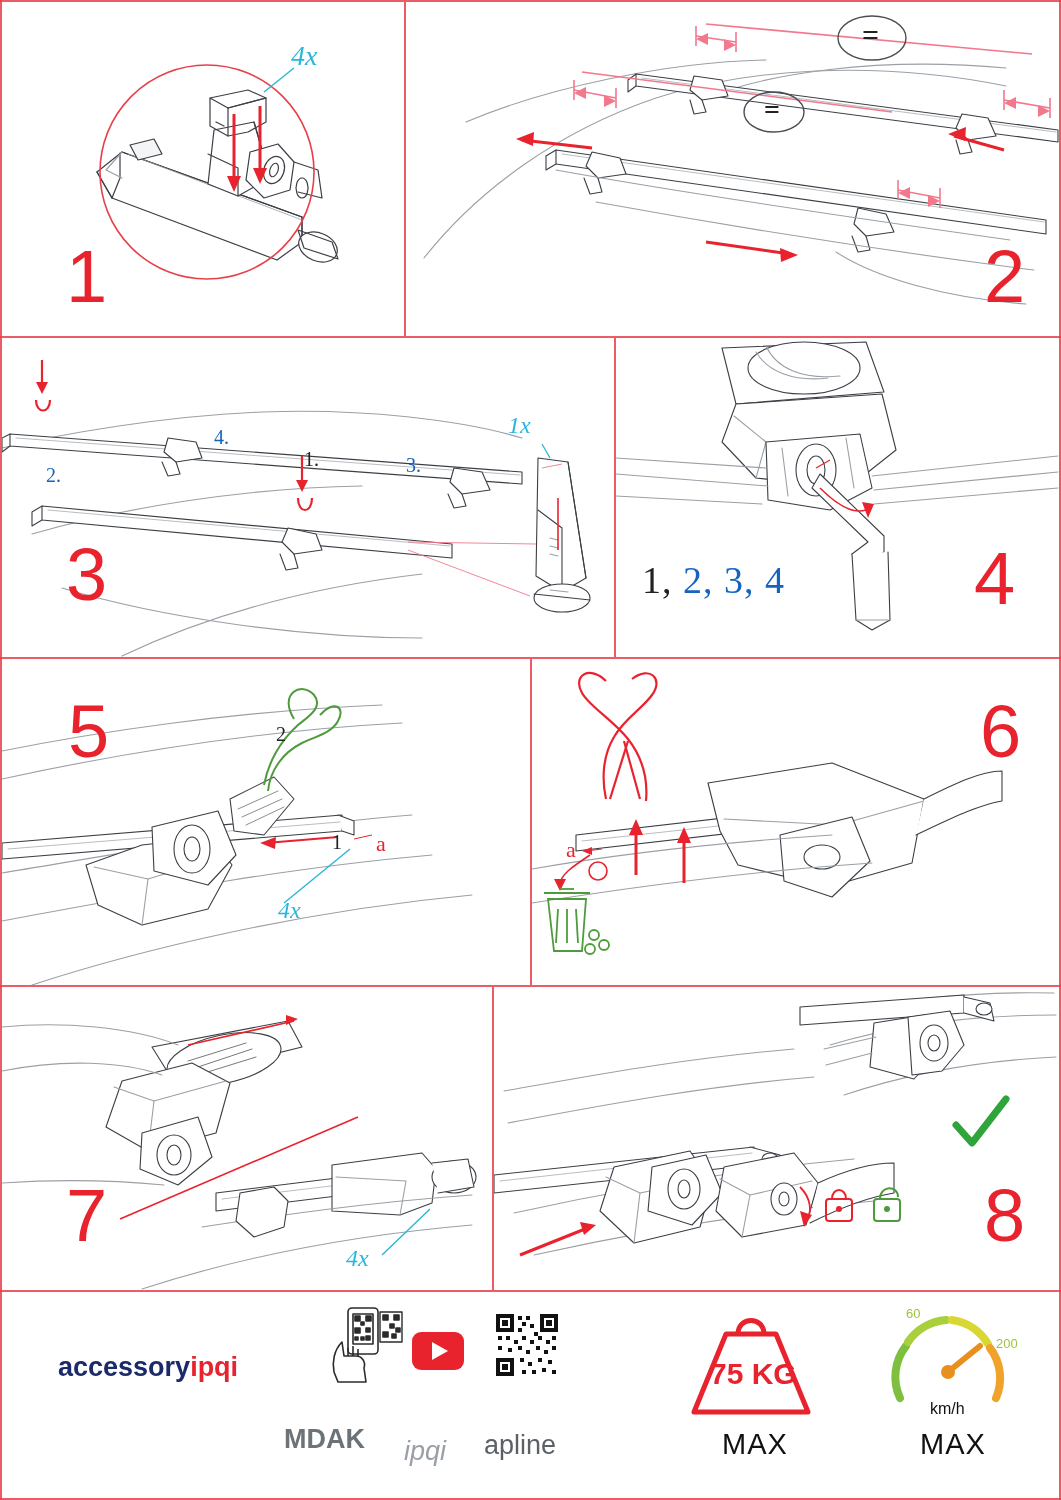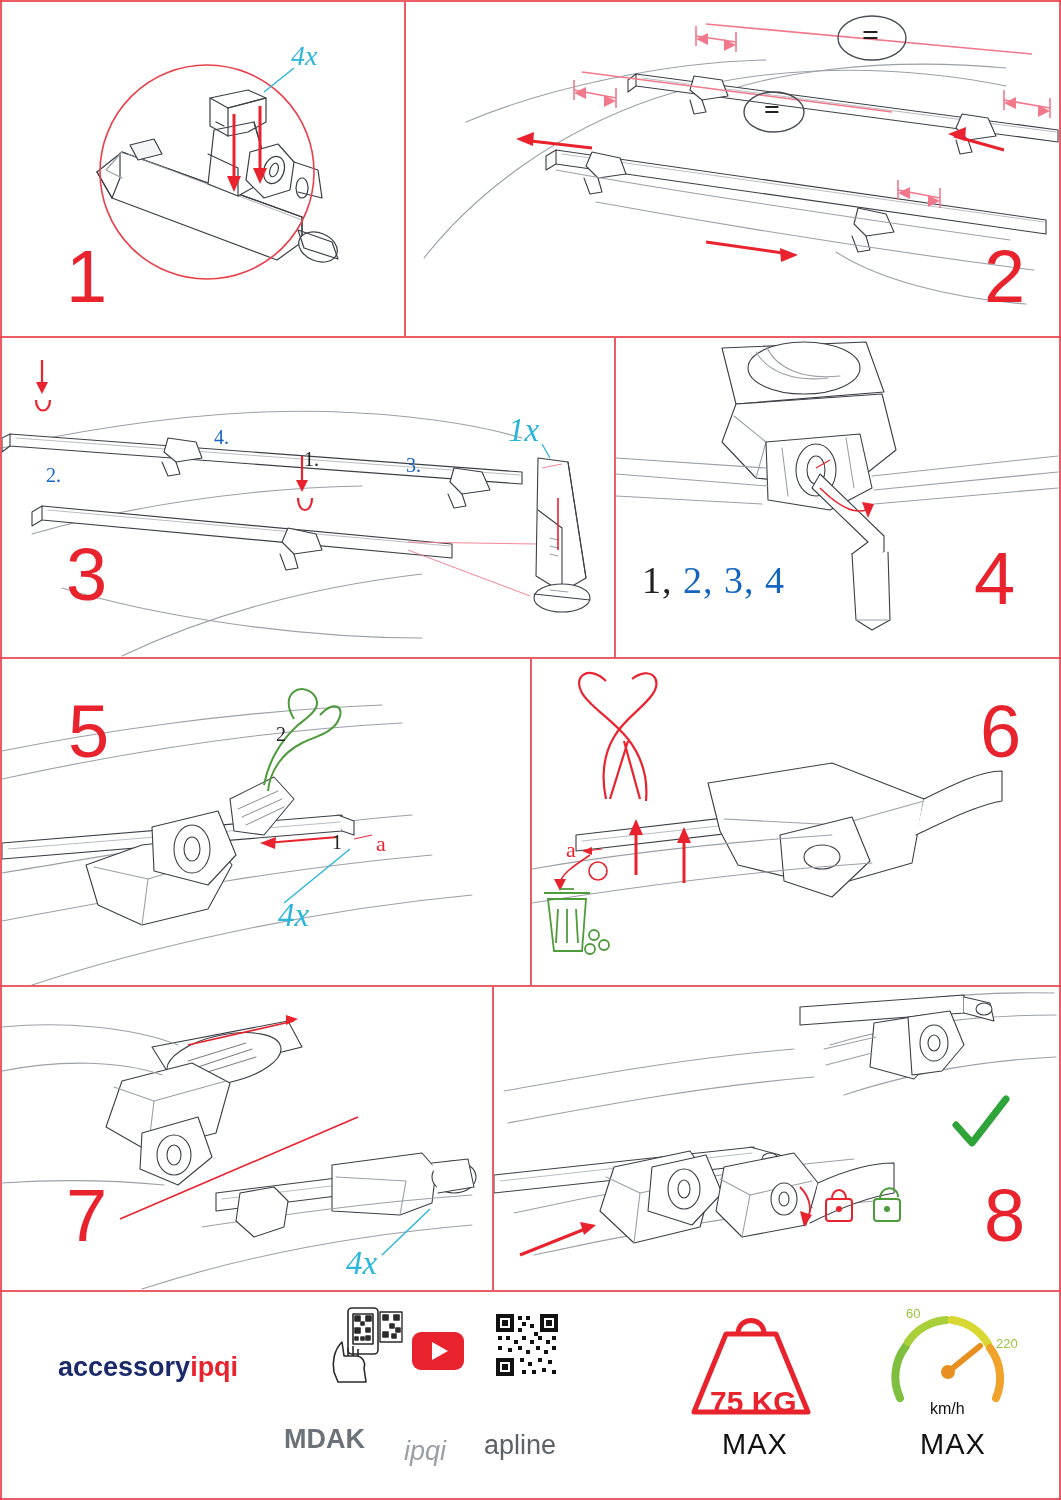--- a/index.html
+++ b/index.html
@@ -2,21 +2,21 @@
 <html><head>
 <meta charset="utf-8">
 <style>
   html,body{margin:0;padding:0;background:#fff;}
   body{width:1061px;height:1500px;font-family:"Liberation Sans",sans-serif;position:relative;overflow:hidden;}
   .sheet{position:absolute;inset:0;}
   .hline{position:absolute;left:0;width:1061px;height:2px;background:#e8404a;opacity:.85;}
   .vline{position:absolute;width:2px;background:#e8404a;opacity:.85;}
   .panel{position:absolute;overflow:hidden;}
   .step-num{position:absolute;font-family:"Liberation Sans",sans-serif;color:#e8232e;font-size:74px;font-weight:400;letter-spacing:-2px;line-height:1;}
-  .cyan-lbl{position:absolute;color:#29b6d8;font-size:33px;font-style:italic;font-family:"Liberation Serif",serif;}
+  .cyan-lbl{position:absolute;color:#29b6d8;font-size:24px;font-style:italic;font-family:"Liberation Serif",serif;}
   .red-lbl{position:absolute;color:#e8232e;font-size:22px;font-family:"Liberation Serif",serif;}
   .blue-lbl{position:absolute;color:#1565c0;font-size:20px;font-family:"Liberation Serif",serif;}
   .dark-lbl{position:absolute;color:#222;font-size:20px;font-family:"Liberation Serif",serif;}
   .seq{position:absolute;font-size:38px;font-family:"Liberation Serif",serif;color:#222;letter-spacing:1px;}
   .seq .b1{color:#1565c0;}
   .seq .b2{color:#1565c0;}
   .seq .b3{color:#1565c0;}
   svg{display:block;}
   .brand{position:absolute;}
   .brand-title{font-family:"Liberation Sans",sans-serif;font-size:49px;font-weight:bold;color:#1b2a6b;letter-spacing:1px;}
@@ -627,31 +627,31 @@
   <div class="partner" style="left:484px;top:1422px;margin-top:8px;">
     <span style="color:#5b6166;">apline</span>
   </div>
 
   <div style="position:absolute;left:686px;top:1308px;">
     <svg width="130" height="108" viewBox="0 0 130 108">
       <path d="M40 26 L90 26 L122 104 L8 104 Z" fill="none" stroke="#e8232e" stroke-width="5" stroke-linejoin="round"></path>
       <path d="M52 26 C52 8 78 8 78 26" fill="none" stroke="#e8232e" stroke-width="5"></path>
     </svg>
   </div>
-  <div class="weight-txt" style="left:710px;top:1357px;margin-top:28px;">75 KG</div>
+  <div class="weight-txt" style="left:710px;top:1357px;">75 KG</div>
   <div class="maxlabel" style="left:722px;top:1428px;">MAX</div>
 
   <div style="position:absolute;left:884px;top:1300px;">
     <svg width="130" height="118" viewBox="0 0 130 118">
       <path d="M16 98 A50 50 0 0 1 22 46" fill="none" stroke="#7fbf3f" stroke-width="8" stroke-linecap="round"></path>
       <path d="M24 42 A50 50 0 0 1 62 20" fill="none" stroke="#a9cf3a" stroke-width="8" stroke-linecap="round"></path>
       <path d="M68 20 A50 50 0 0 1 104 44" fill="none" stroke="#d9d832" stroke-width="8" stroke-linecap="round"></path>
       <path d="M106 48 A50 50 0 0 1 112 98" fill="none" stroke="#f0a22a" stroke-width="8" stroke-linecap="round"></path>
       <circle cx="64" cy="72" r="7" fill="#e8901f"></circle>
       <path d="M64 72 L96 46" stroke="#e8901f" stroke-width="6" stroke-linecap="round"></path>
     </svg>
   </div>
   <div class="gauge-t" style="left:906px;top:1306px;">60</div>
-  <div class="gauge-t" style="left:996px;top:1336px;">220</div>
+  <div class="gauge-t" style="left:996px;top:1336px;">200</div>
   <div class="kmh" style="left:930px;top:1400px;">km/h</div>
   <div class="maxlabel" style="left:920px;top:1428px;">MAX</div>
 
 </div>
 
 </body></html>

